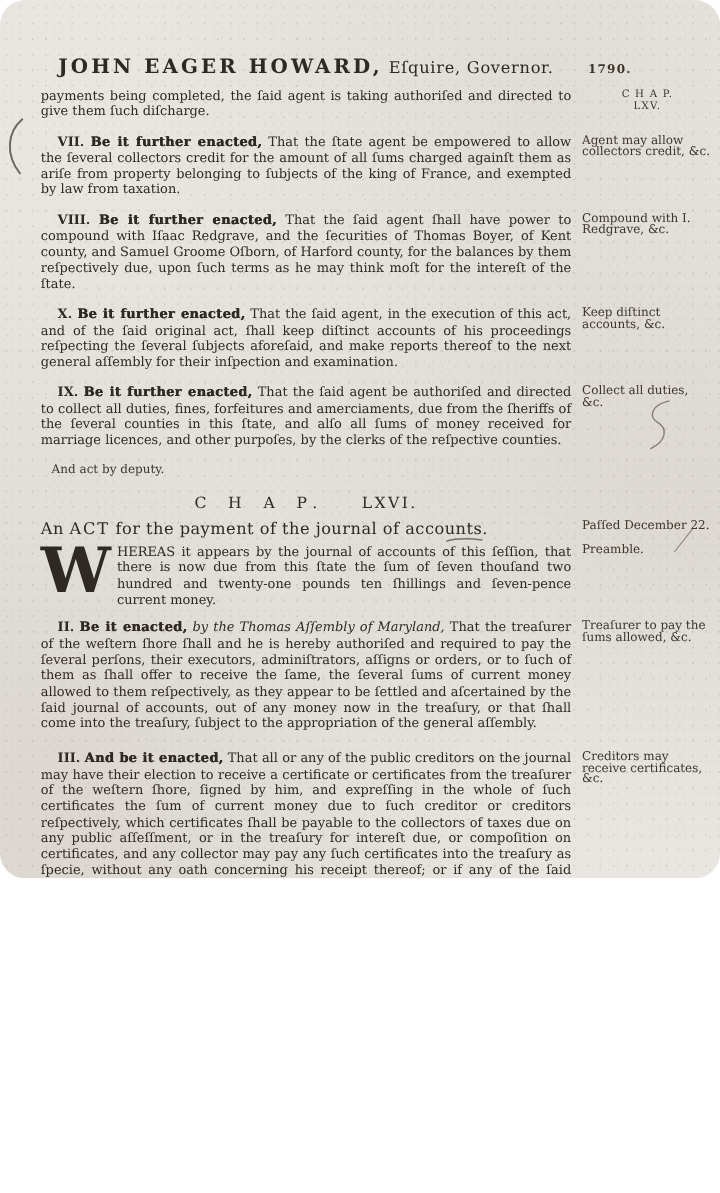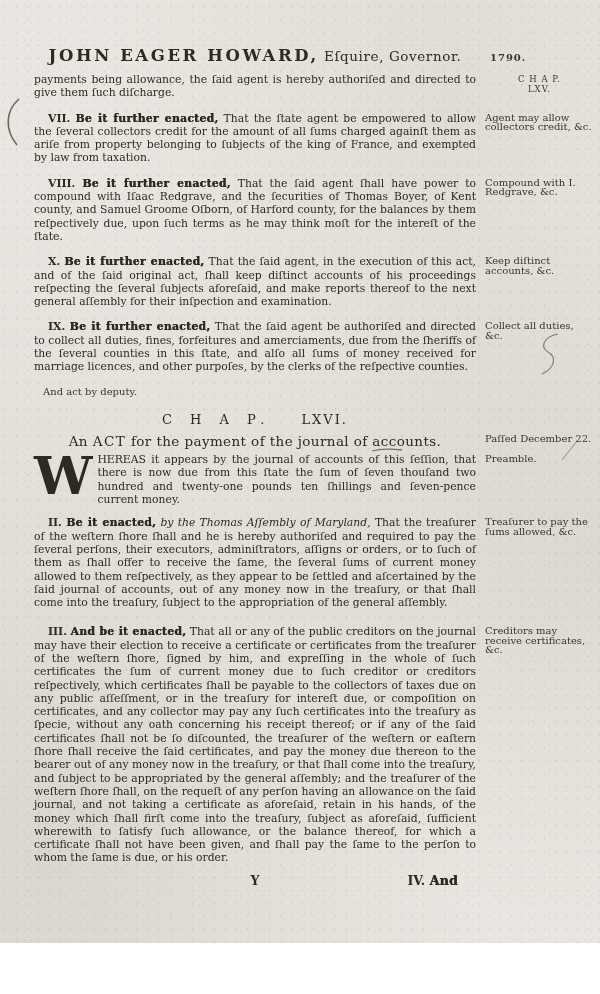--- a/index.html
+++ b/index.html
@@ -1,30 +1,31 @@
 <!DOCTYPE html>
 <html><head>
 <meta charset="utf-8">
 <style>
   html,body{margin:0;padding:0;}
   .page{
     position:relative;
-    width:600px;height:943px;
+    width:600px;height:732px;
     overflow:hidden;
     box-sizing:border-box;
     font-family:"DejaVu Serif", serif;
     color:#2e2922;
     background-color:#e9e6e1;
     background-image:
       radial-gradient(rgba(70,58,45,0.11) 0.6px, transparent 1.1px),
       radial-gradient(rgba(70,58,45,0.08) 0.5px, transparent 0.9px),
       radial-gradient(ellipse at 75% 12%, rgba(150,138,115,0.10), transparent 55%),
       radial-gradient(ellipse at 8% 92%, rgba(125,112,90,0.13), transparent 55%),
       radial-gradient(ellipse at 100% 60%, rgba(125,112,90,0.10), transparent 45%);
     background-size:11px 13px, 7px 9px, 100% 100%, 100% 100%, 100% 100%;
+    border-radius:21px;
   }
   .content{
     position:absolute;top:46px;left:34px;right:6px;
   }
   .row{display:flex;align-items:flex-start;margin-bottom:12px;}
   .main-col{width:442px;flex:0 0 442px;}
   .note-col{
     flex:1;padding-left:9px;box-sizing:border-box;
     font-size:10px;line-height:9.5px;color:#3b352c;
     padding-top:1px;
@@ -42,21 +43,21 @@
   
   .header-row{margin-bottom:8px;align-items:baseline;}
   .header-main{width:442px;flex:0 0 442px;text-align:center;white-space:nowrap;}
   .gov-name{font-size:16.5px;font-weight:bold;letter-spacing:2.6px;}
   .gov-title{font-size:13.5px;letter-spacing:0.6px;}
   .year{font-size:10px;font-weight:bold;letter-spacing:1px;padding-left:14px;}
   
   .chap-head{ text-align:center;font-size:13px;margin:4px 0 4px 0;}
   .chap-head .sp{letter-spacing:7px;}
   .chap-head .num{letter-spacing:2px;margin-left:26px;}
-  .act-title{text-align:center;font-size:13.5px;letter-spacing:0.4px;margin:0;}
+  .act-title{font-size:13.5px;letter-spacing:0.4px;margin:0;}
   .act-title .act-caps{letter-spacing:1.5px;}
   
   .dropcap{
     float:left;font-size:52px;line-height:40px;font-weight:bold;
     margin:3px 7px 0 0;letter-spacing:-2px;
   }
   .chap-note{text-align:center;font-size:8.5px;line-height:10px;letter-spacing:1px;}
   
   .footer-row{margin-top:6px;}
   .footer-main{position:relative;width:442px;flex:0 0 442px;font-size:12.5px;}
@@ -87,21 +88,21 @@
     <div class="row header-row">
       <div class="header-main">
         <span class="gov-name">JOHN EAGER HOWARD,</span>
         <span class="gov-title">Eſquire, Governor.</span>
       </div>
       <div class="note-col year">1790.</div>
     </div>
 
     <div class="row">
       <div class="main-col">
-        <p class="body-text">payments being allowance, the ſaid agent is hereby authoriſed and directed to give them ſuch diſcharge.</p>
+        <p class="body-text">payments being completed, the ſaid agent is taking authoriſed and directed to give them ſuch diſcharge.</p>
       </div>
       <div class="note-col chap-note">
         <span>C H A P.</span><br>
         <span>LXV.</span>
       </div>
     </div>
 
     <div class="row">
       <div class="main-col">
         <p class="body-text indent">

